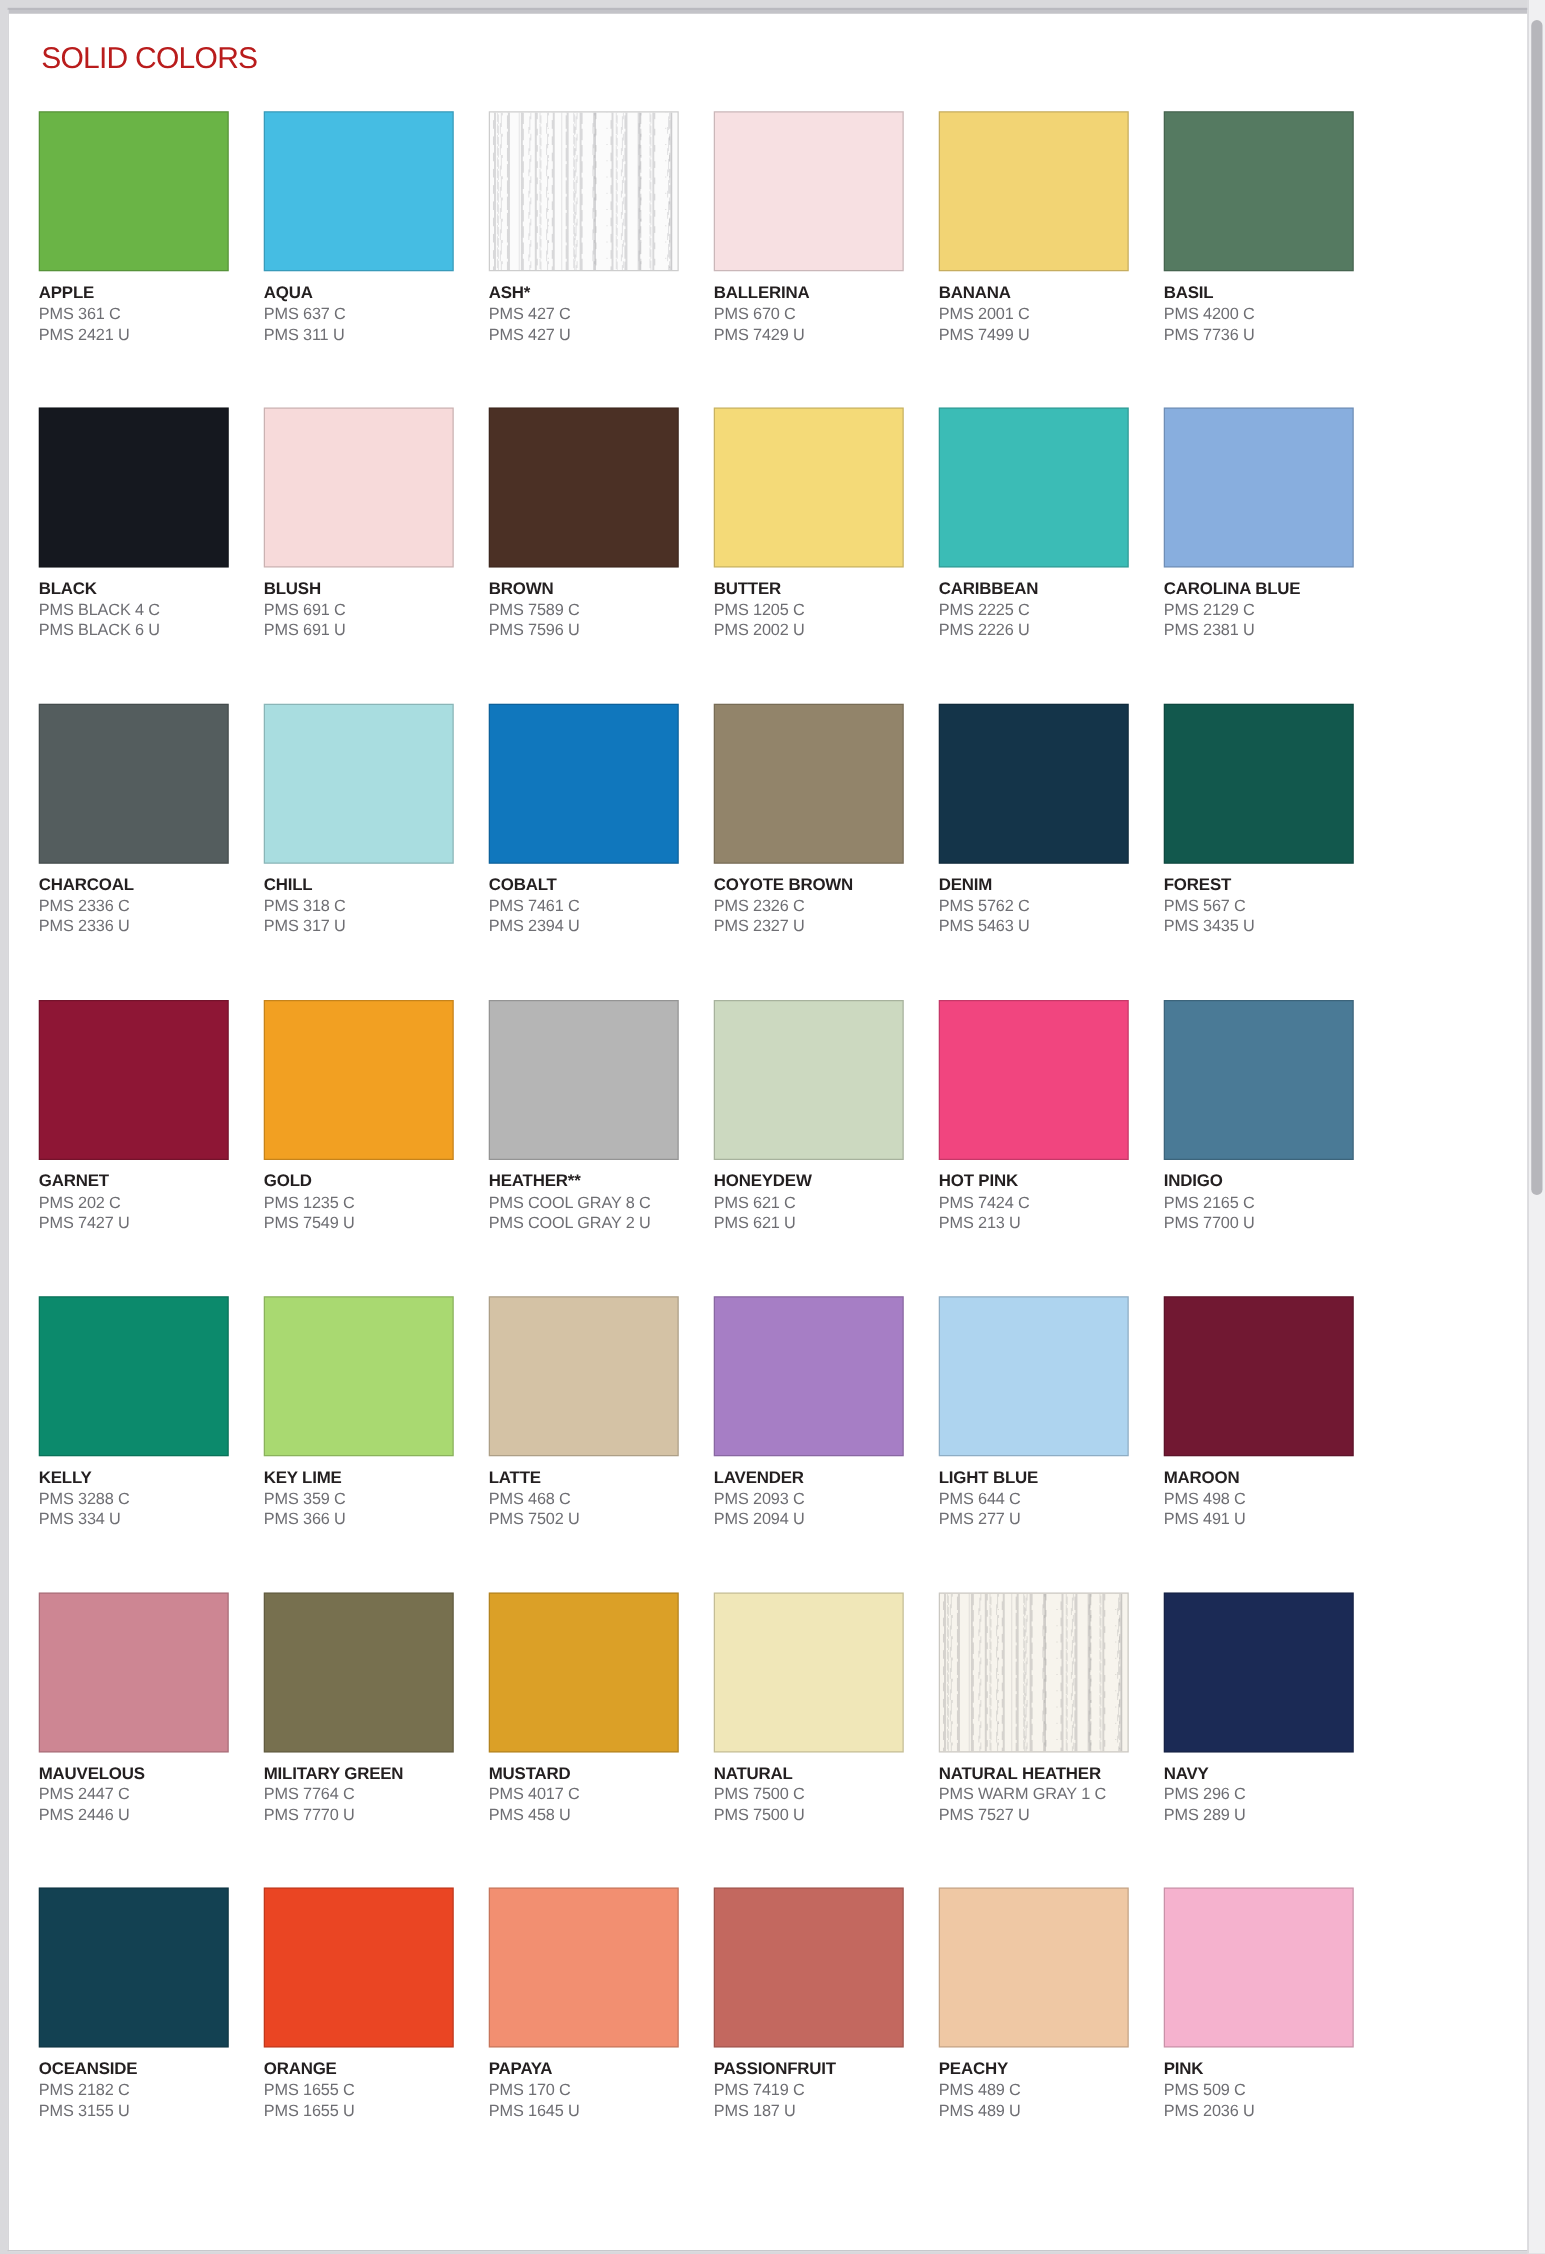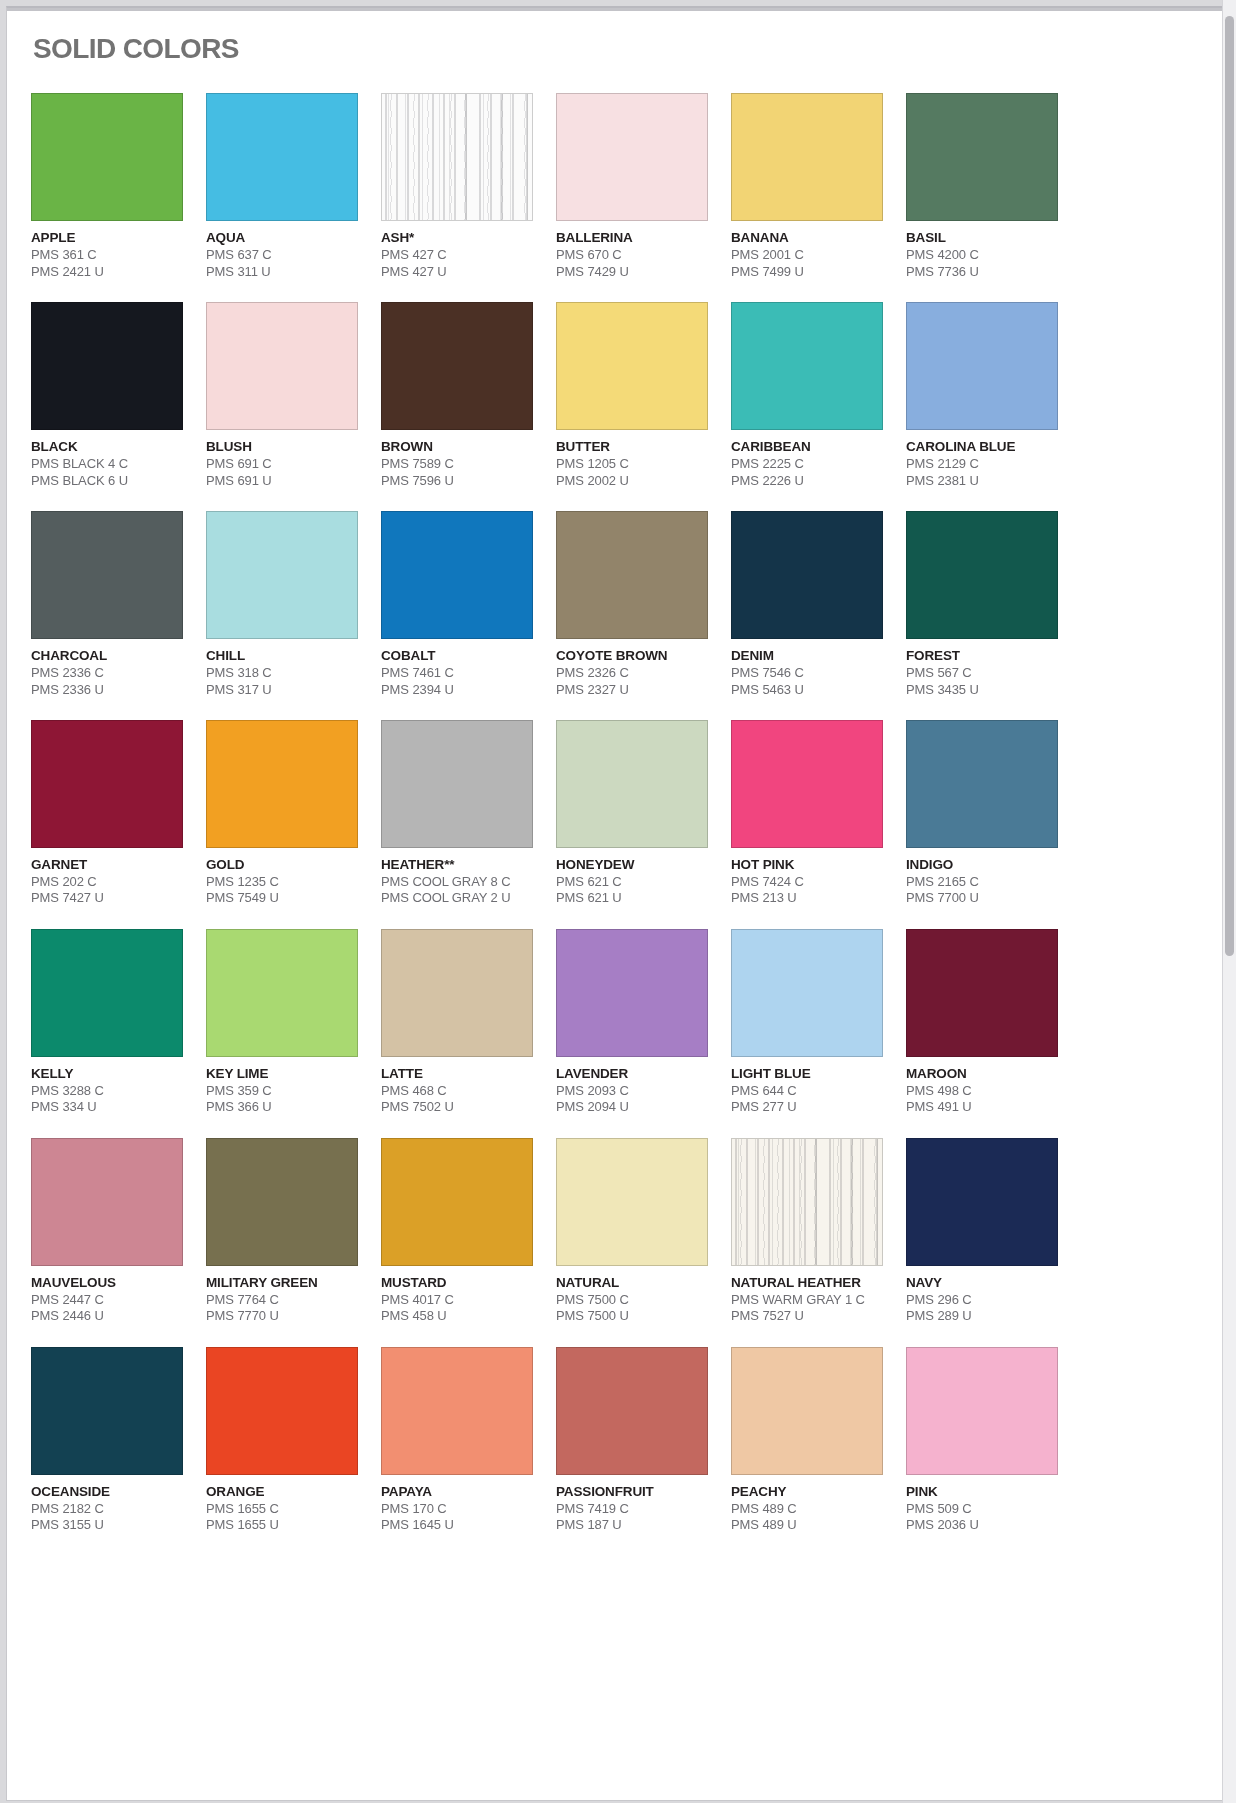--- a/index.html
+++ b/index.html
@@ -23,33 +23,34 @@
     height: 1795px;
     background: #ffffff;
     border: 1px solid #c8c8cc;
     border-top: 2px solid #b9b9bf;
     overflow: hidden;
   }
   .inner {
     padding: 26px 24px 0 24px;
   }
   .title {
-    font-size: 28px;
-    font-weight: 700;
+    font-size: 24px;
+    font-weight: 400;
     letter-spacing: -0.6px;
-    color: #737373;
+    color: #b91c1c;
     margin: 0 0 30px 2px;
     line-height: 1.05;
     font-family: "Liberation Sans", sans-serif;
   }
   .grid {
     display: grid;
     grid-template-columns: repeat(6, 152px);
     column-gap: 23px;
     row-gap: 0;
+    gap: 28px;
   }
   .swatch-cell {
     width: 152px;
     margin-bottom: 22px;
   }
   .chip {
     width: 152px;
     height: 128px;
     border: 1px solid rgba(0,0,0,0.18);
     position: relative;
@@ -217,21 +218,21 @@
           </div>
           <div class="swatch-cell">
             <div class="chip" style="background: rgb(146, 132, 106);"></div>
             <div class="cname">COYOTE BROWN</div>
             <div class="pms">PMS 2326 C</div>
             <div class="pms">PMS 2327 U</div>
           </div>
           <div class="swatch-cell">
             <div class="chip" style="background: rgb(20, 52, 73);"></div>
             <div class="cname">DENIM</div>
-            <div class="pms">PMS 7546 C</div>
+            <div class="pms">PMS 5762 C</div>
             <div class="pms">PMS 5463 U</div>
           </div>
           <div class="swatch-cell">
             <div class="chip" style="background: rgb(18, 88, 77);"></div>
             <div class="cname">FOREST</div>
             <div class="pms">PMS 567 C</div>
             <div class="pms">PMS 3435 U</div>
           </div>
           <div class="swatch-cell">
             <div class="chip" style="background: rgb(142, 22, 53);"></div>

